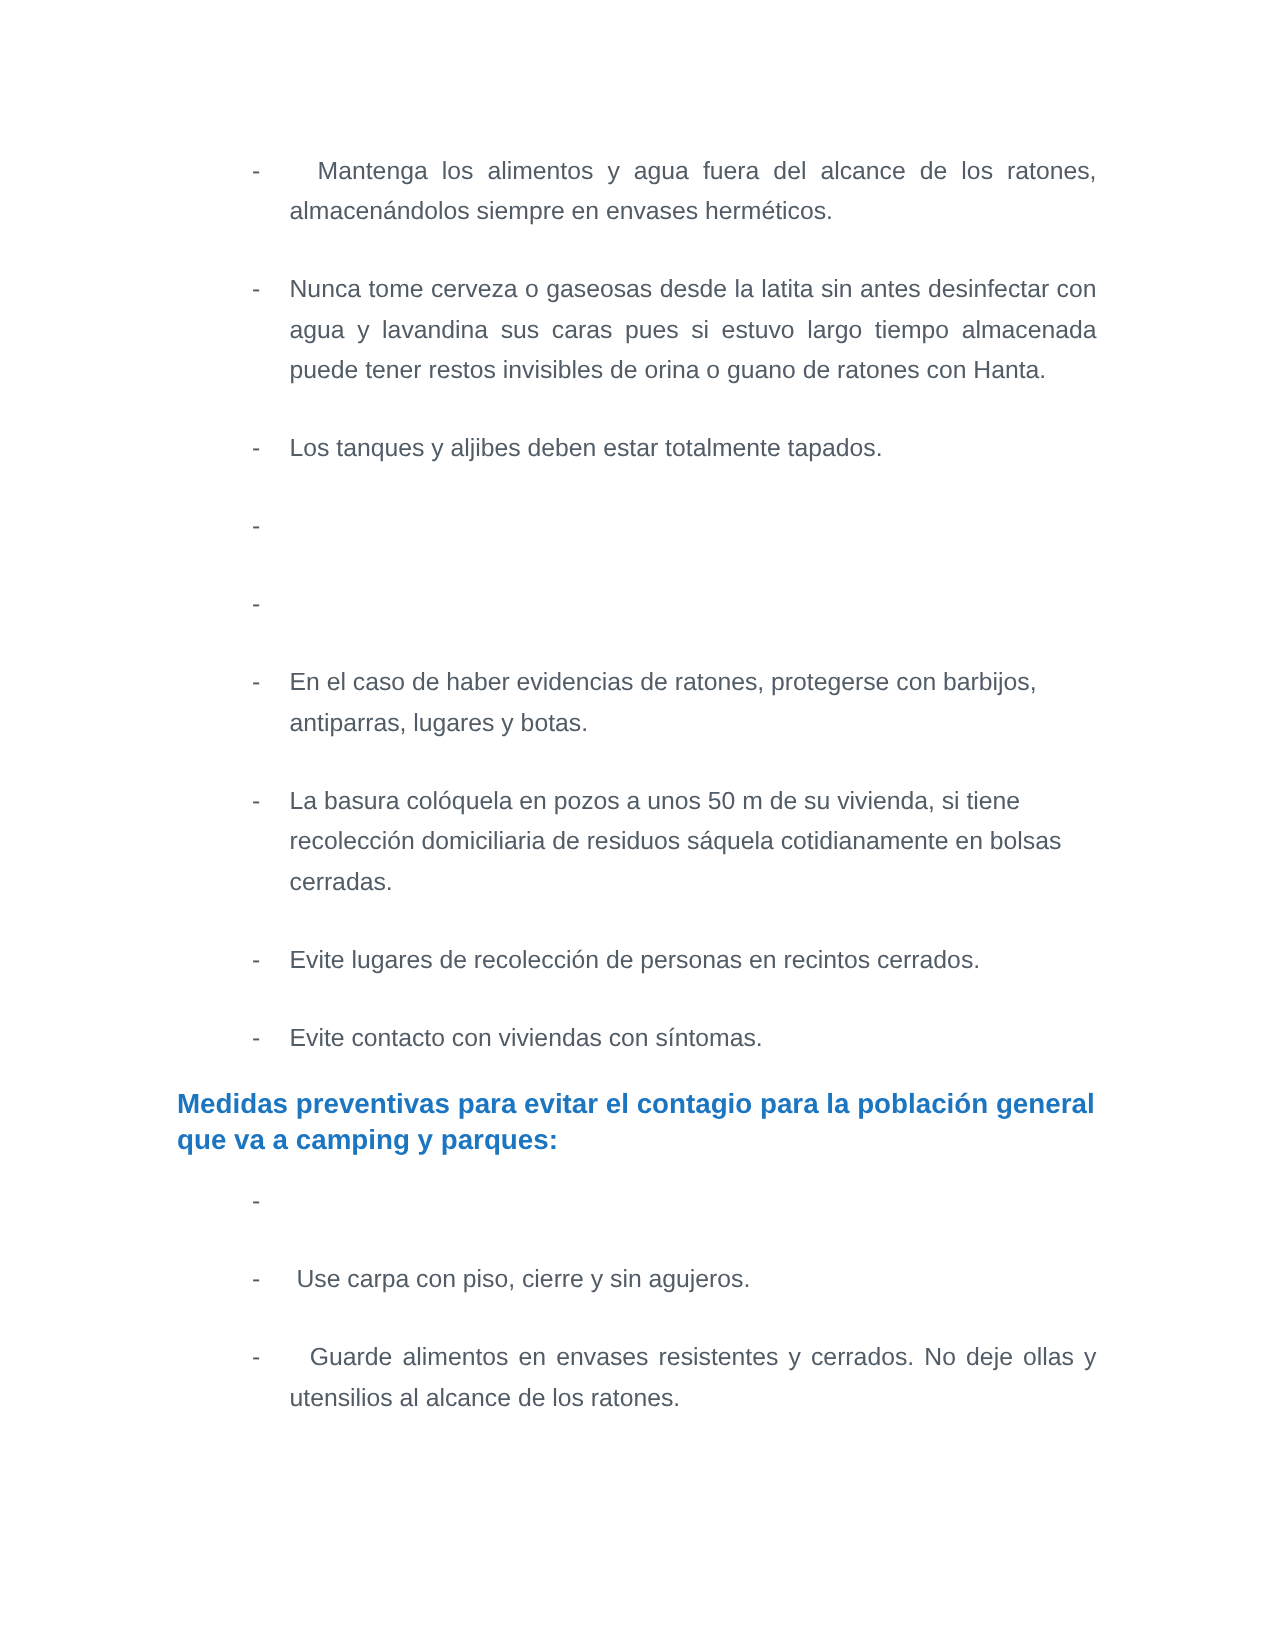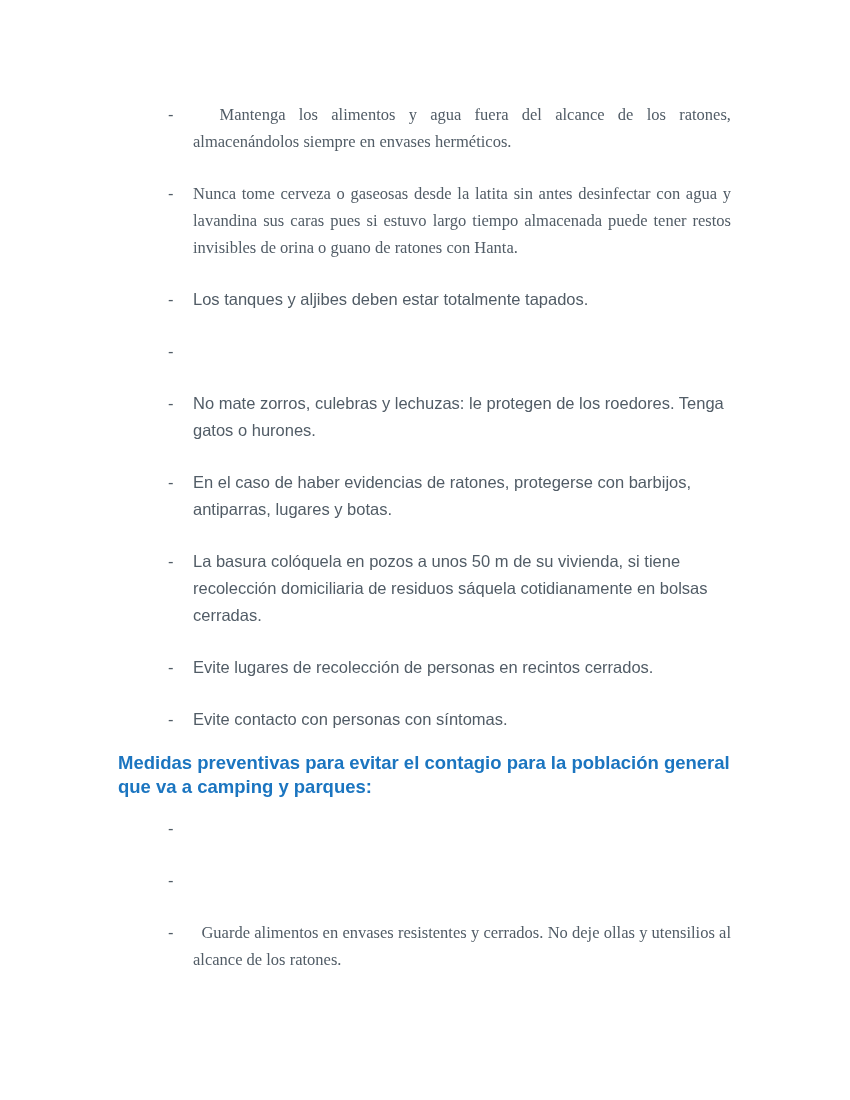--- a/index.html
+++ b/index.html
@@ -39,21 +39,20 @@
   }
   .marker {
     flex: 0 0 25px;
     width: 25px;
   }
   .text {
     width: 538px;
   }
   .text.justify {
     text-align: justify;
-    font-family: Liberation Serif, serif;
   }
   .heading {
     margin: -7px 69px 16px 118px;
     width: 613px;
     color: var(--accent-color);
     font-size: 18.5px;
     line-height: 24px;
     font-weight: 700;
   }
 </style>
@@ -77,53 +76,53 @@
     <span class="marker">-</span>
     <span class="text">Los tanques y aljibes deben estar totalmente tapados.</span>
   </div>
 
   <div class="item">
     <span class="marker">-</span>
   </div>
 
   <div class="item">
     <span class="marker">-</span>
-    <span class="text">No mate zorros, culebras y lechuzas: le protegen de los roedores. Tenga gatos o hurones.</span>
   </div>
 
   <div class="item">
     <span class="marker">-</span>
     <span class="text">En el caso de haber evidencias de ratones, protegerse con barbijos, antiparras, lugares y botas.</span>
   </div>
 
   <div class="item">
     <span class="marker">-</span>
     <span class="text">La basura colóquela en pozos a unos 50 m de su vivienda, si tiene recolección domiciliaria de residuos sáquela cotidianamente en bolsas cerradas.</span>
   </div>
 
   <div class="item">
     <span class="marker">-</span>
     <span class="text">Evite lugares de recolección de personas en recintos cerrados.</span>
   </div>
 
   <div class="item">
     <span class="marker">-</span>
-    <span class="text">Evite contacto con personas con síntomas.</span>
+    <span class="text">Evite contacto con viviendas con síntomas.</span>
   </div>
 </div>
 
   <h2 class="heading">Medidas preventivas para evitar el contagio para la población general que va a camping y parques:</h2>
 
   <div class="list">
   <div class="item">
     <span class="marker">-</span>
   </div>
 
   <div class="item">
     <span class="marker">-</span>
+    <span class="text">&nbsp;Use carpa con piso, cierre y sin agujeros.</span>
   </div>
 
   <div class="item">
     <span class="marker">-</span>
     <span class="text justify">&nbsp; Guarde alimentos en envases resistentes y cerrados. No deje ollas y utensilios al alcance de los ratones.</span>
   </div>
 </div>
 
 </div>
 

